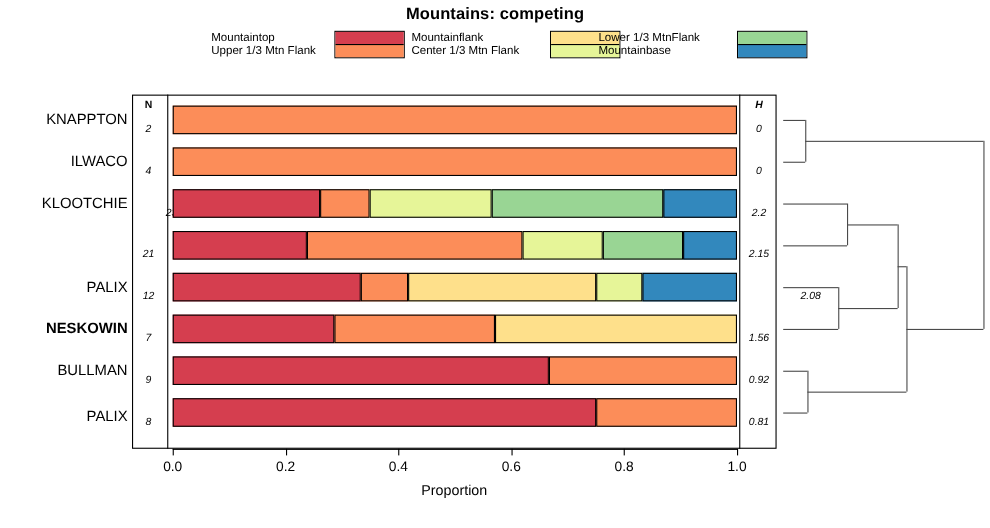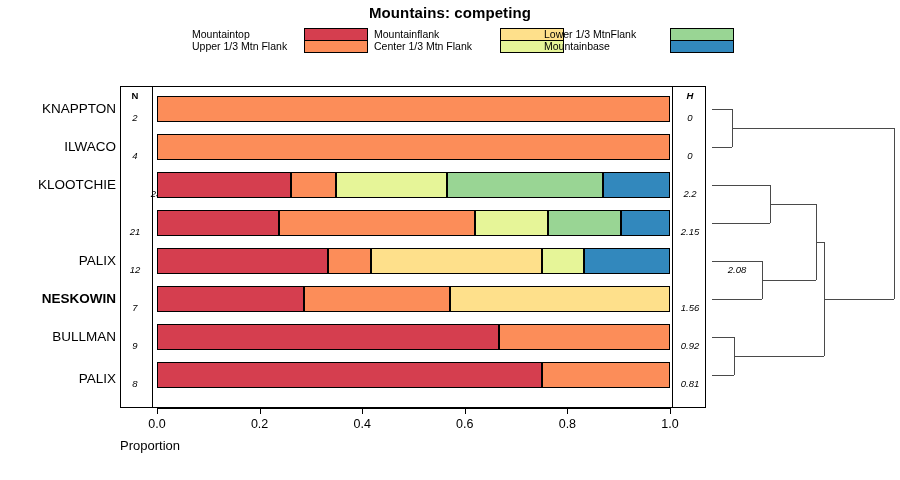--- a/index.html
+++ b/index.html
@@ -74,21 +74,21 @@
 
   
   #axis{left:120px;top:408px;width:586px;height:40px;}
   #axis-line{left:37px;top:0;width:513px;height:1px;background:#000;}
   .tick{position:absolute;top:0;width:1px;height:6px;background:#000;}
   .tick-label{
     position:absolute;top:9px;width:40px;margin-left:-20px;text-align:center;
     font-size:12.5px;
   }
   #xlabel{
-    left:120px;top:438px;width:586px;font-size:13px;
+    left:120px;top:438px;width:586px;text-align:center;font-size:13px;
   }
 
   
   #dendro{left:706px;top:86px;width:194px;height:322px;}
   .dseg{position:absolute;background:#4a4a4a;}
   .dh{height:1.3px;}
   .dv{width:1.3px;}
 </style>
 </head>
 <body>

